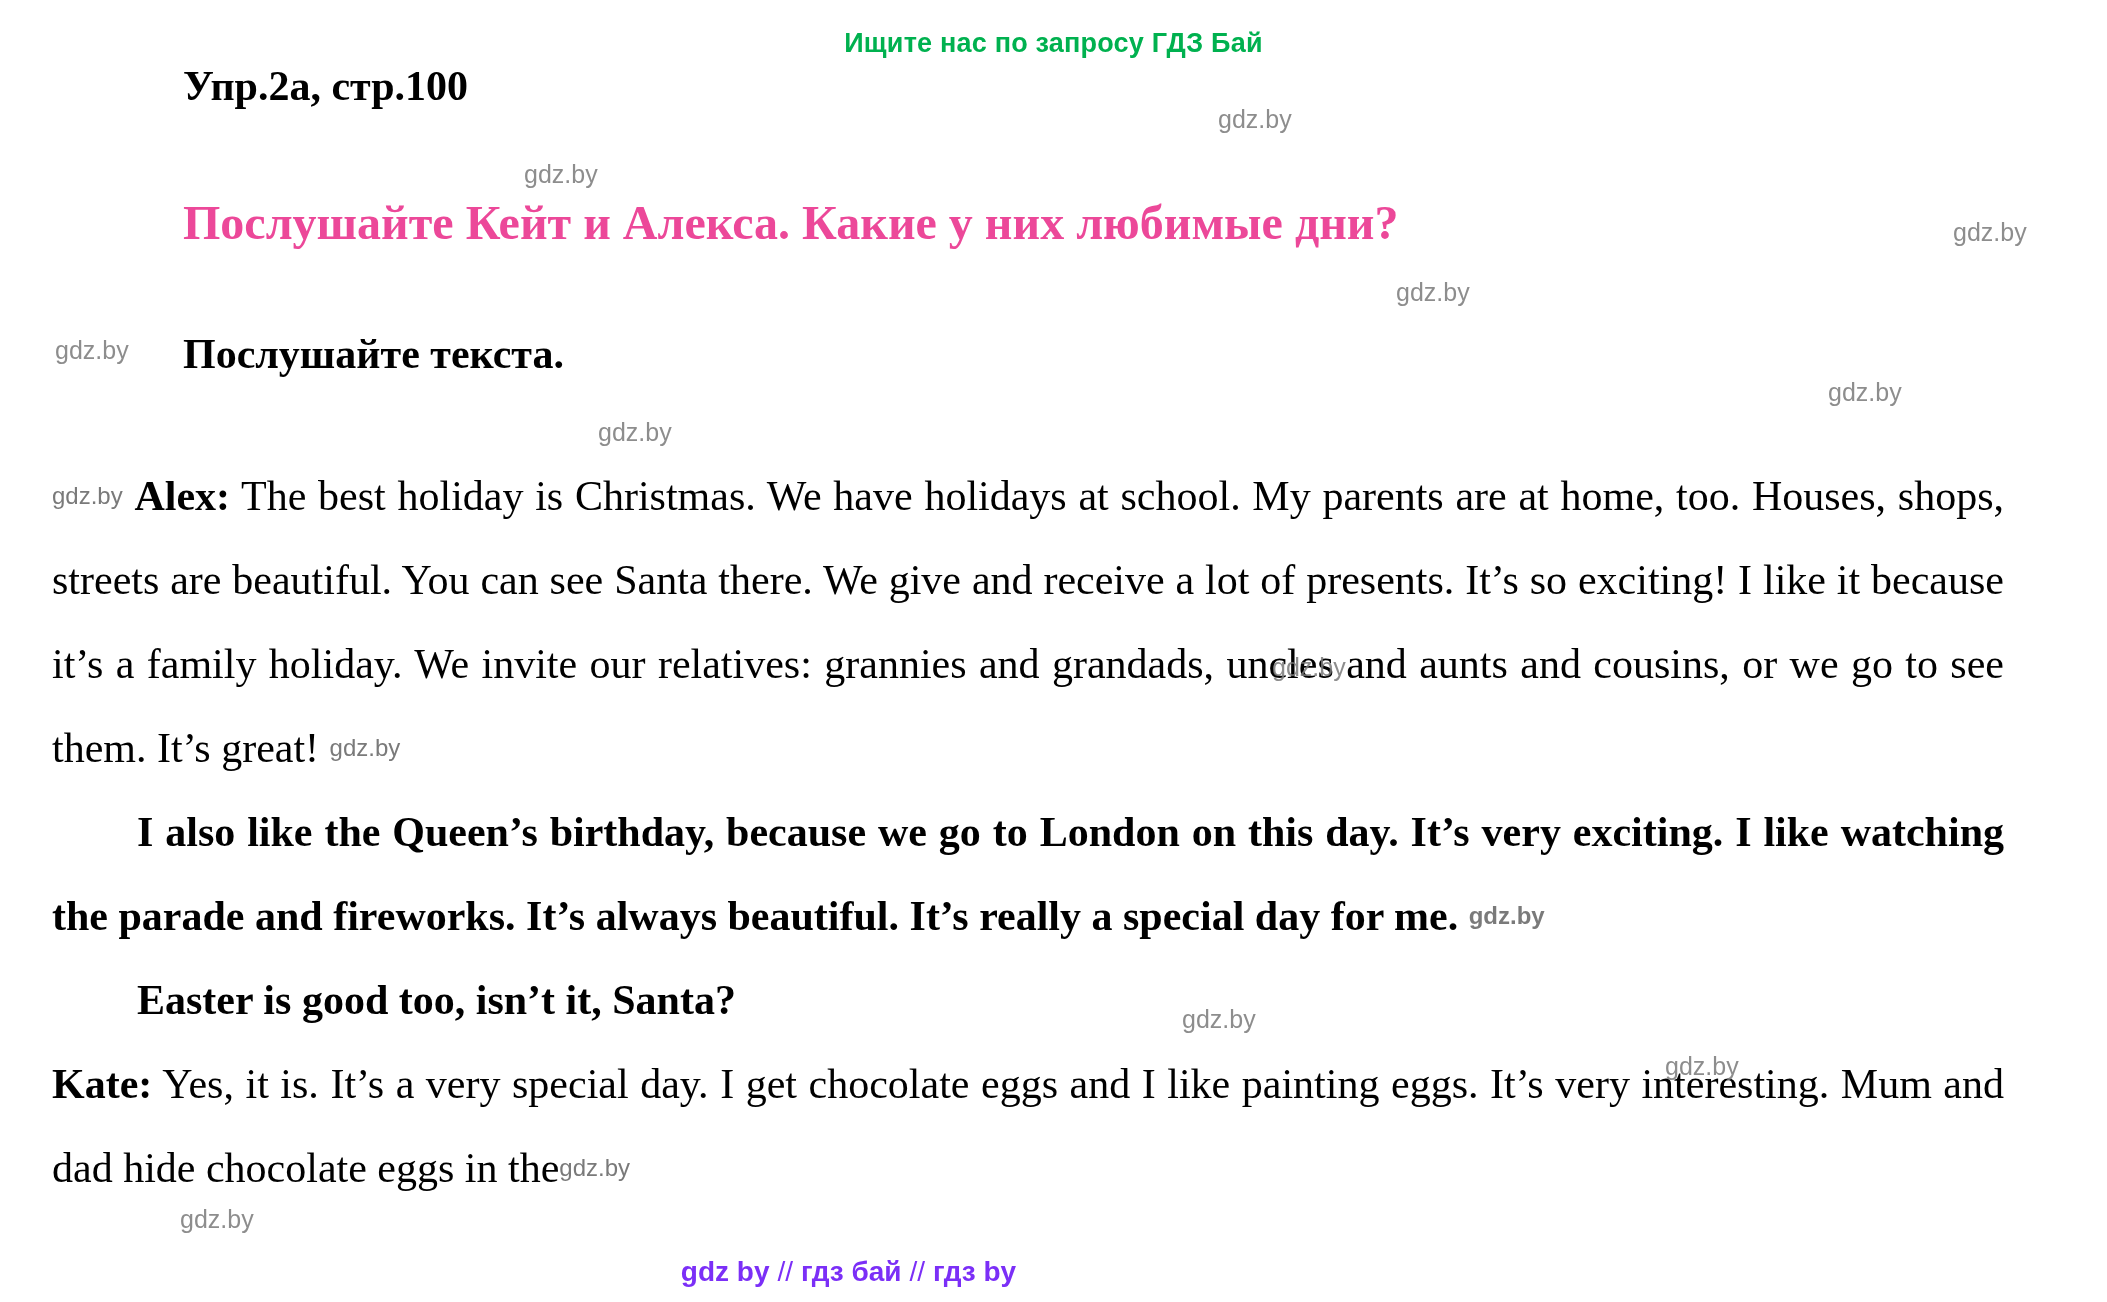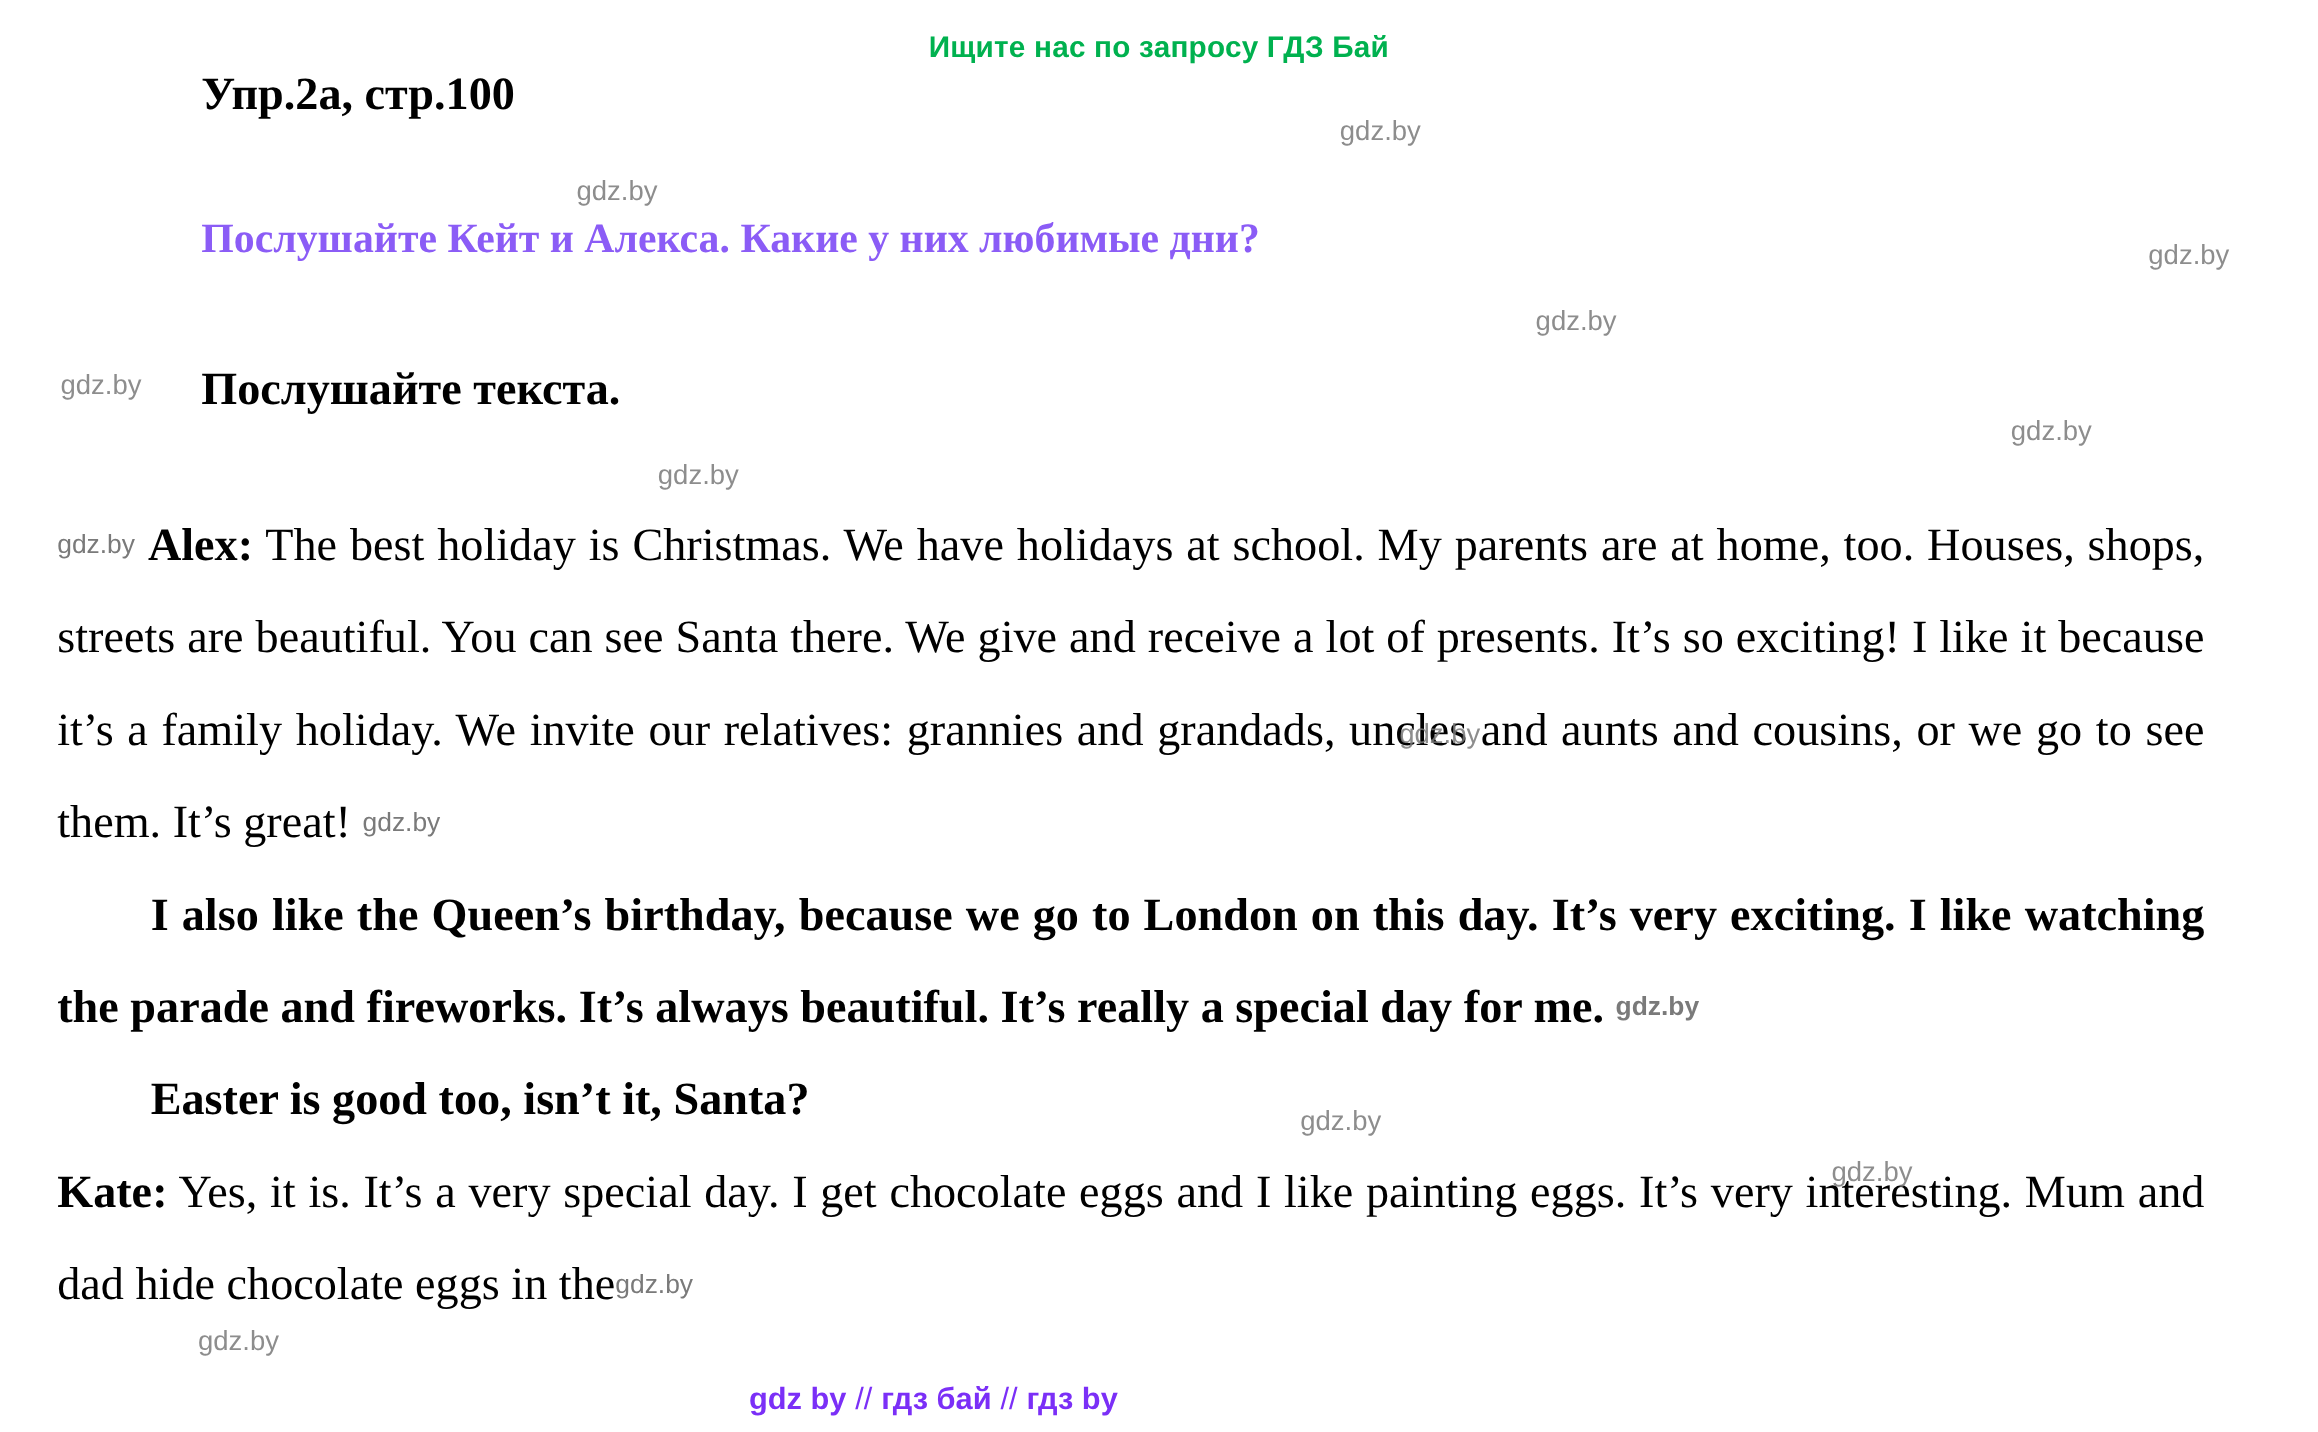--- a/index.html
+++ b/index.html
@@ -37,23 +37,23 @@
     top: 62px;
     left: 183px;
     font-size: 42px;
     font-weight: bold;
     color: #000000;
   }
   .task-prompt {
     position: absolute;
     top: 195px;
     left: 183px;
-    font-size: 38px;
+    font-size: 48px;
     font-weight: bold;
-    color: #8b5cf6;
+    color: #ec4899;
   }
   .audio-label {
     position: absolute;
     top: 330px;
     left: 183px;
     font-size: 42px;
     font-weight: bold;
     color: #000000;
   }
   .body-text {

